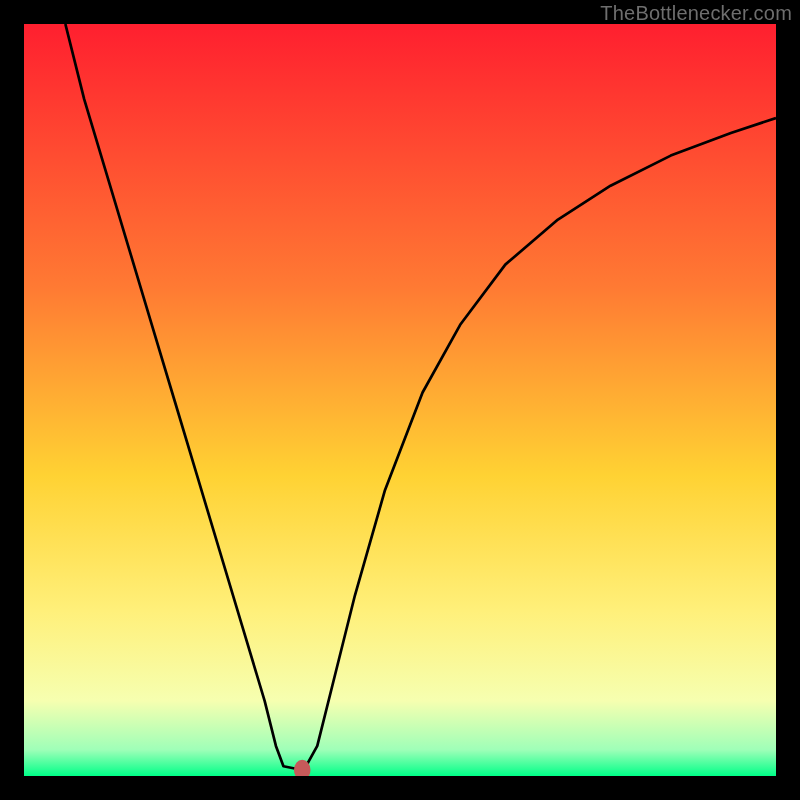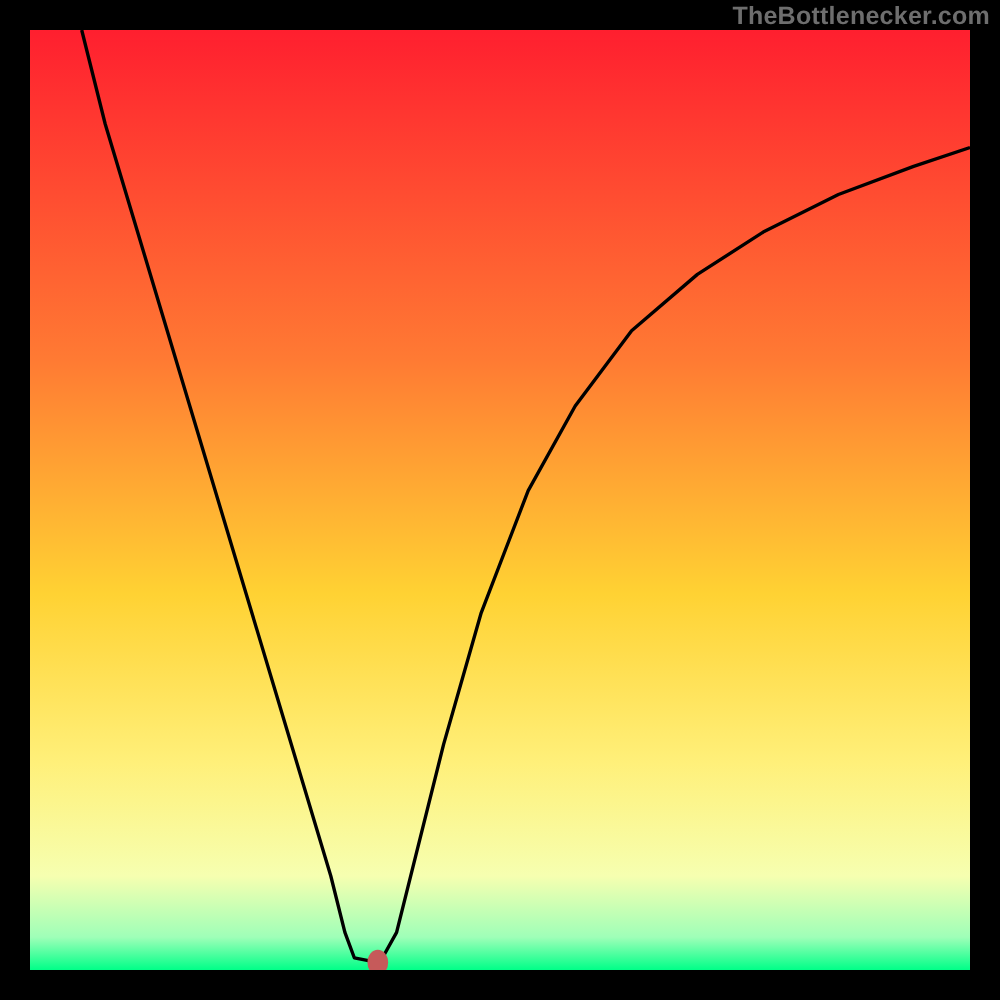--- a/index.html
+++ b/index.html
@@ -24,21 +24,21 @@
     top: 24px;
     width: 752px;
     height: 752px;
   }
   .watermark {
     position: absolute;
     top: 2px;
     right: 8px;
     color: #6e6e6e;
     font-size: 20px;
-    font-weight: 700;
+    font-weight: 400;
     letter-spacing: 0.2px;
   }
 </style>
 </head>
 <body>
 
 <div class="frame">
   <svg class="plot-area" viewBox="0 0 100 100" preserveAspectRatio="none">
     <defs>
       <linearGradient id="bg-grad" x1="0" y1="0" x2="0" y2="1">

